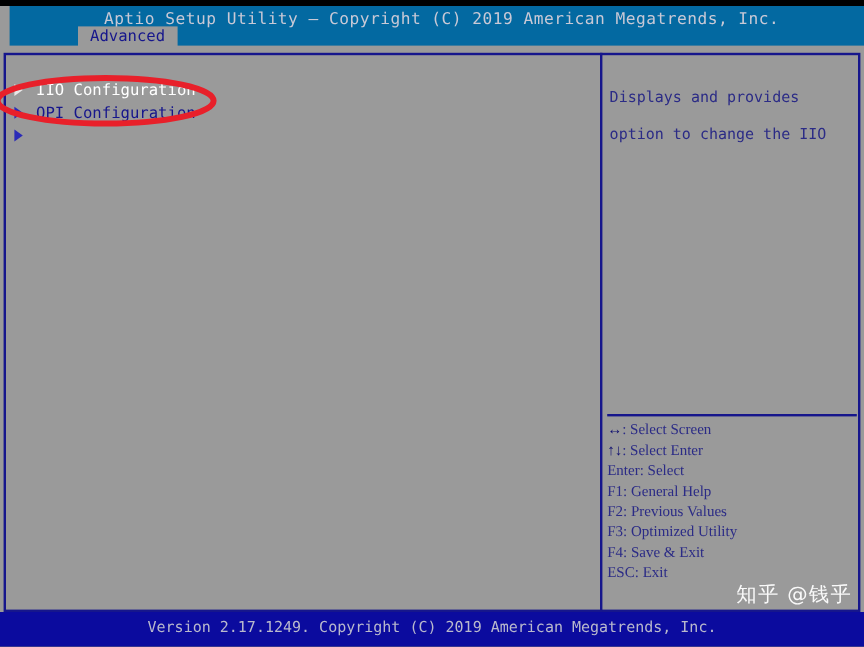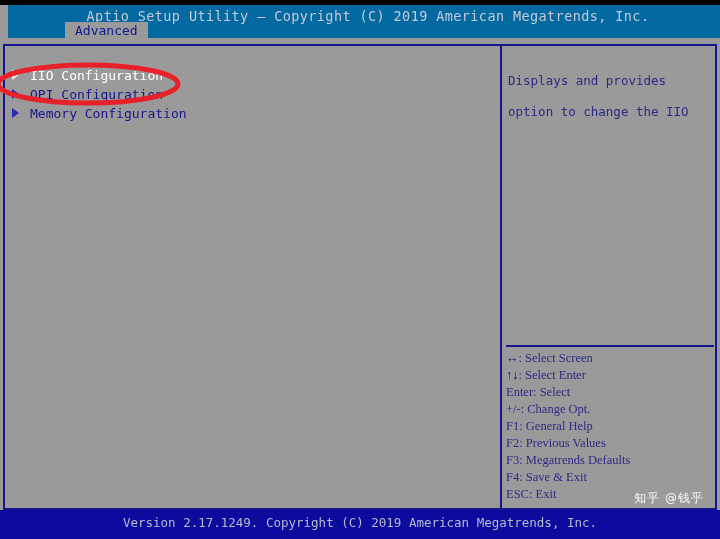--- a/index.html
+++ b/index.html
@@ -158,25 +158,25 @@
     width: 720px;
     text-align: center;
     color: #b9b9cc;
     font-size: 12.5px;
     white-space: nowrap;
   }
 
   
   .watermark {
     position: absolute;
-    right: 16px;
+    right: 10px;
     bottom: 32px;
     color: #ffffff;
     font-family: "DejaVu Sans", "Liberation Sans", sans-serif;
-    font-size: 12px;
+    font-size: 17px;
     letter-spacing: 1px;
     white-space: nowrap;
     opacity: 0.95;
   }
 
   
   .annotation {
     position: absolute;
     left: 0px; top: 62px;
     width: 182px; height: 44px;
@@ -205,39 +205,37 @@
     <div class="menu-item selected">
       <span class="menu-arrow"></span>
       <span>IIO Configuration</span>
     </div>
     <div class="menu-item">
       <span class="menu-arrow"></span>
       <span>QPI Configuration</span>
     </div>
     <div class="menu-item">
       <span class="menu-arrow"></span>
-      <span>Memory Configuration</span>
     </div>
   </div>
 
   <div class="help">
     <div class="help-line">Displays and provides</div>
     <div class="help-line">option to change the IIO</div>
   </div>
 
   <div class="hsep"></div>
 
   <div class="keys">
     <div class="key-line"><span class="key-glyph">↔</span><span>: Select Screen</span></div>
     <div class="key-line"><span class="key-glyph">↑↓</span><span>: Select Enter</span></div>
     <div class="key-line">Enter: Select</div>
-    <div class="key-line">+/-: Change Opt.</div>
     <div class="key-line">F1: General Help</div>
     <div class="key-line">F2: Previous Values</div>
-    <div class="key-line">F3: Megatrends Defaults</div>
+    <div class="key-line">F3: Optimized Utility</div>
     <div class="key-line">F4: Save &amp; Exit</div>
     <div class="key-line">ESC: Exit</div>
   </div>
 
   <div class="watermark">知乎 @钱乎</div>
 
   <div class="versionbar">
     <div class="version-text">Version 2.17.1249. Copyright (C) 2019 American Megatrends, Inc.</div>
   </div>
 

